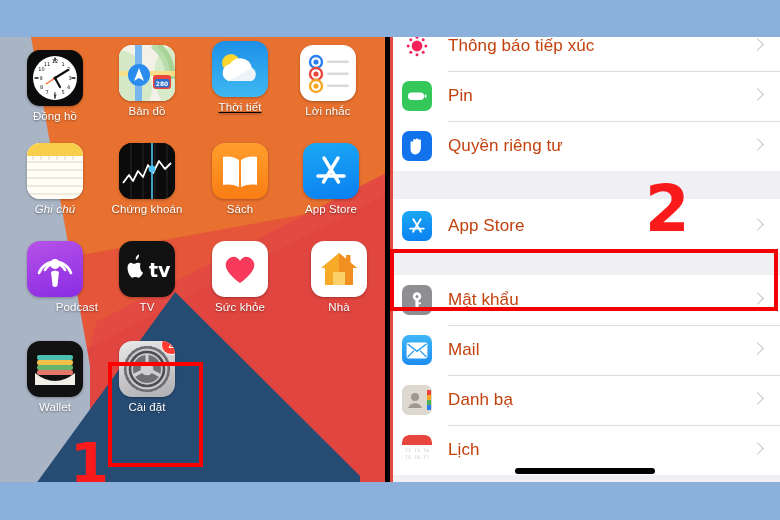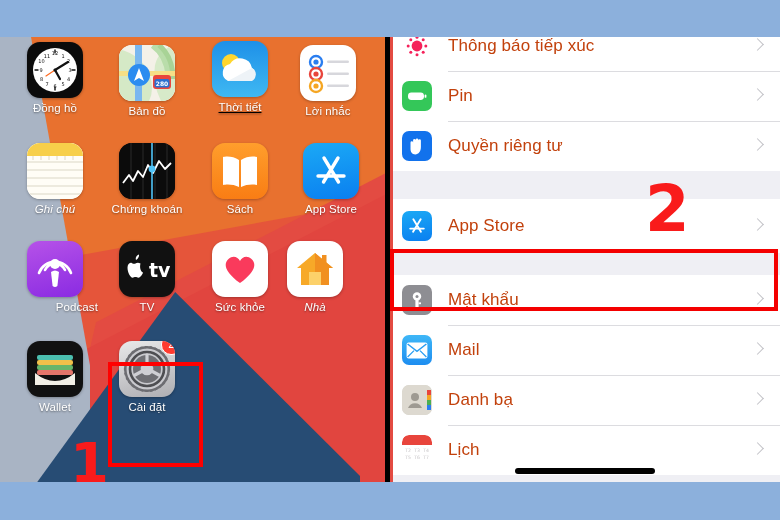--- a/index.html
+++ b/index.html
@@ -166,21 +166,21 @@
 
     <div class="home">
       <div class="wp-orange"></div>
       <div class="wp-red"></div>
       <div class="wp-red2"></div>
       <div class="wp-gray"></div>
       <div class="wp-navy"></div>
 
       <div class="grid">
 
-        <div class="app" style="left:12px;top:5px;">
+        <div class="app" style="left:12px;top:13px;">
           <div class="icon ic-clock">
             <svg width="50" height="50" viewBox="0 0 50 50">
               <circle cx="25" cy="25" r="22" fill="#fff"></circle>
               <g stroke="#111" stroke-width="1.4" stroke-linecap="round">
                 <line x1="25" y1="5" x2="25" y2="8"></line>
                   <line x1="25" y1="42" x2="25" y2="45"></line>
                 <line x1="5" y1="25" x2="8" y2="25"></line>
                   <line x1="42" y1="25" x2="45" y2="25"></line>
               </g>
               <g fill="#111" font-size="5" font-family="DejaVu Sans" text-anchor="middle">
@@ -347,21 +347,21 @@
 
         <div class="app" style="left:197px;top:204px;">
           <div class="icon ic-health">
             <svg width="34" height="32" viewBox="0 0 34 32">
               <path d="M17 30 C2 19 0 11 5.5 6 C10 2 15 4 17 8 C19 4 24 2 28.5 6 C34 11 32 19 17 30 Z" fill="#fa3a5c"></path>
             </svg>
           </div>
           <div class="app-label">Sức khỏe</div>
         </div>
 
-        <div class="app" style="left:272px;top:204px;font-style:italic;">
+        <div class="app" style="left:296px;top:204px;">
           <div class="icon ic-home">
             <svg width="40" height="38" viewBox="0 0 40 38">
               <path d="M20 3 L38 18 L34 18 L34 35 L6 35 L6 18 L2 18 Z" fill="#f7a928"></path>
               <path d="M20 3 L38 18 L34 18 L34 35 L20 35 Z" fill="#f19020"></path>
               <rect x="27" y="5" width="4.5" height="8" fill="#f19020"></rect>
               <rect x="14" y="22" width="12" height="13" fill="#fcd16a"></rect>
             </svg>
           </div>
           <div class="app-label">Nhà</div>
         </div>

